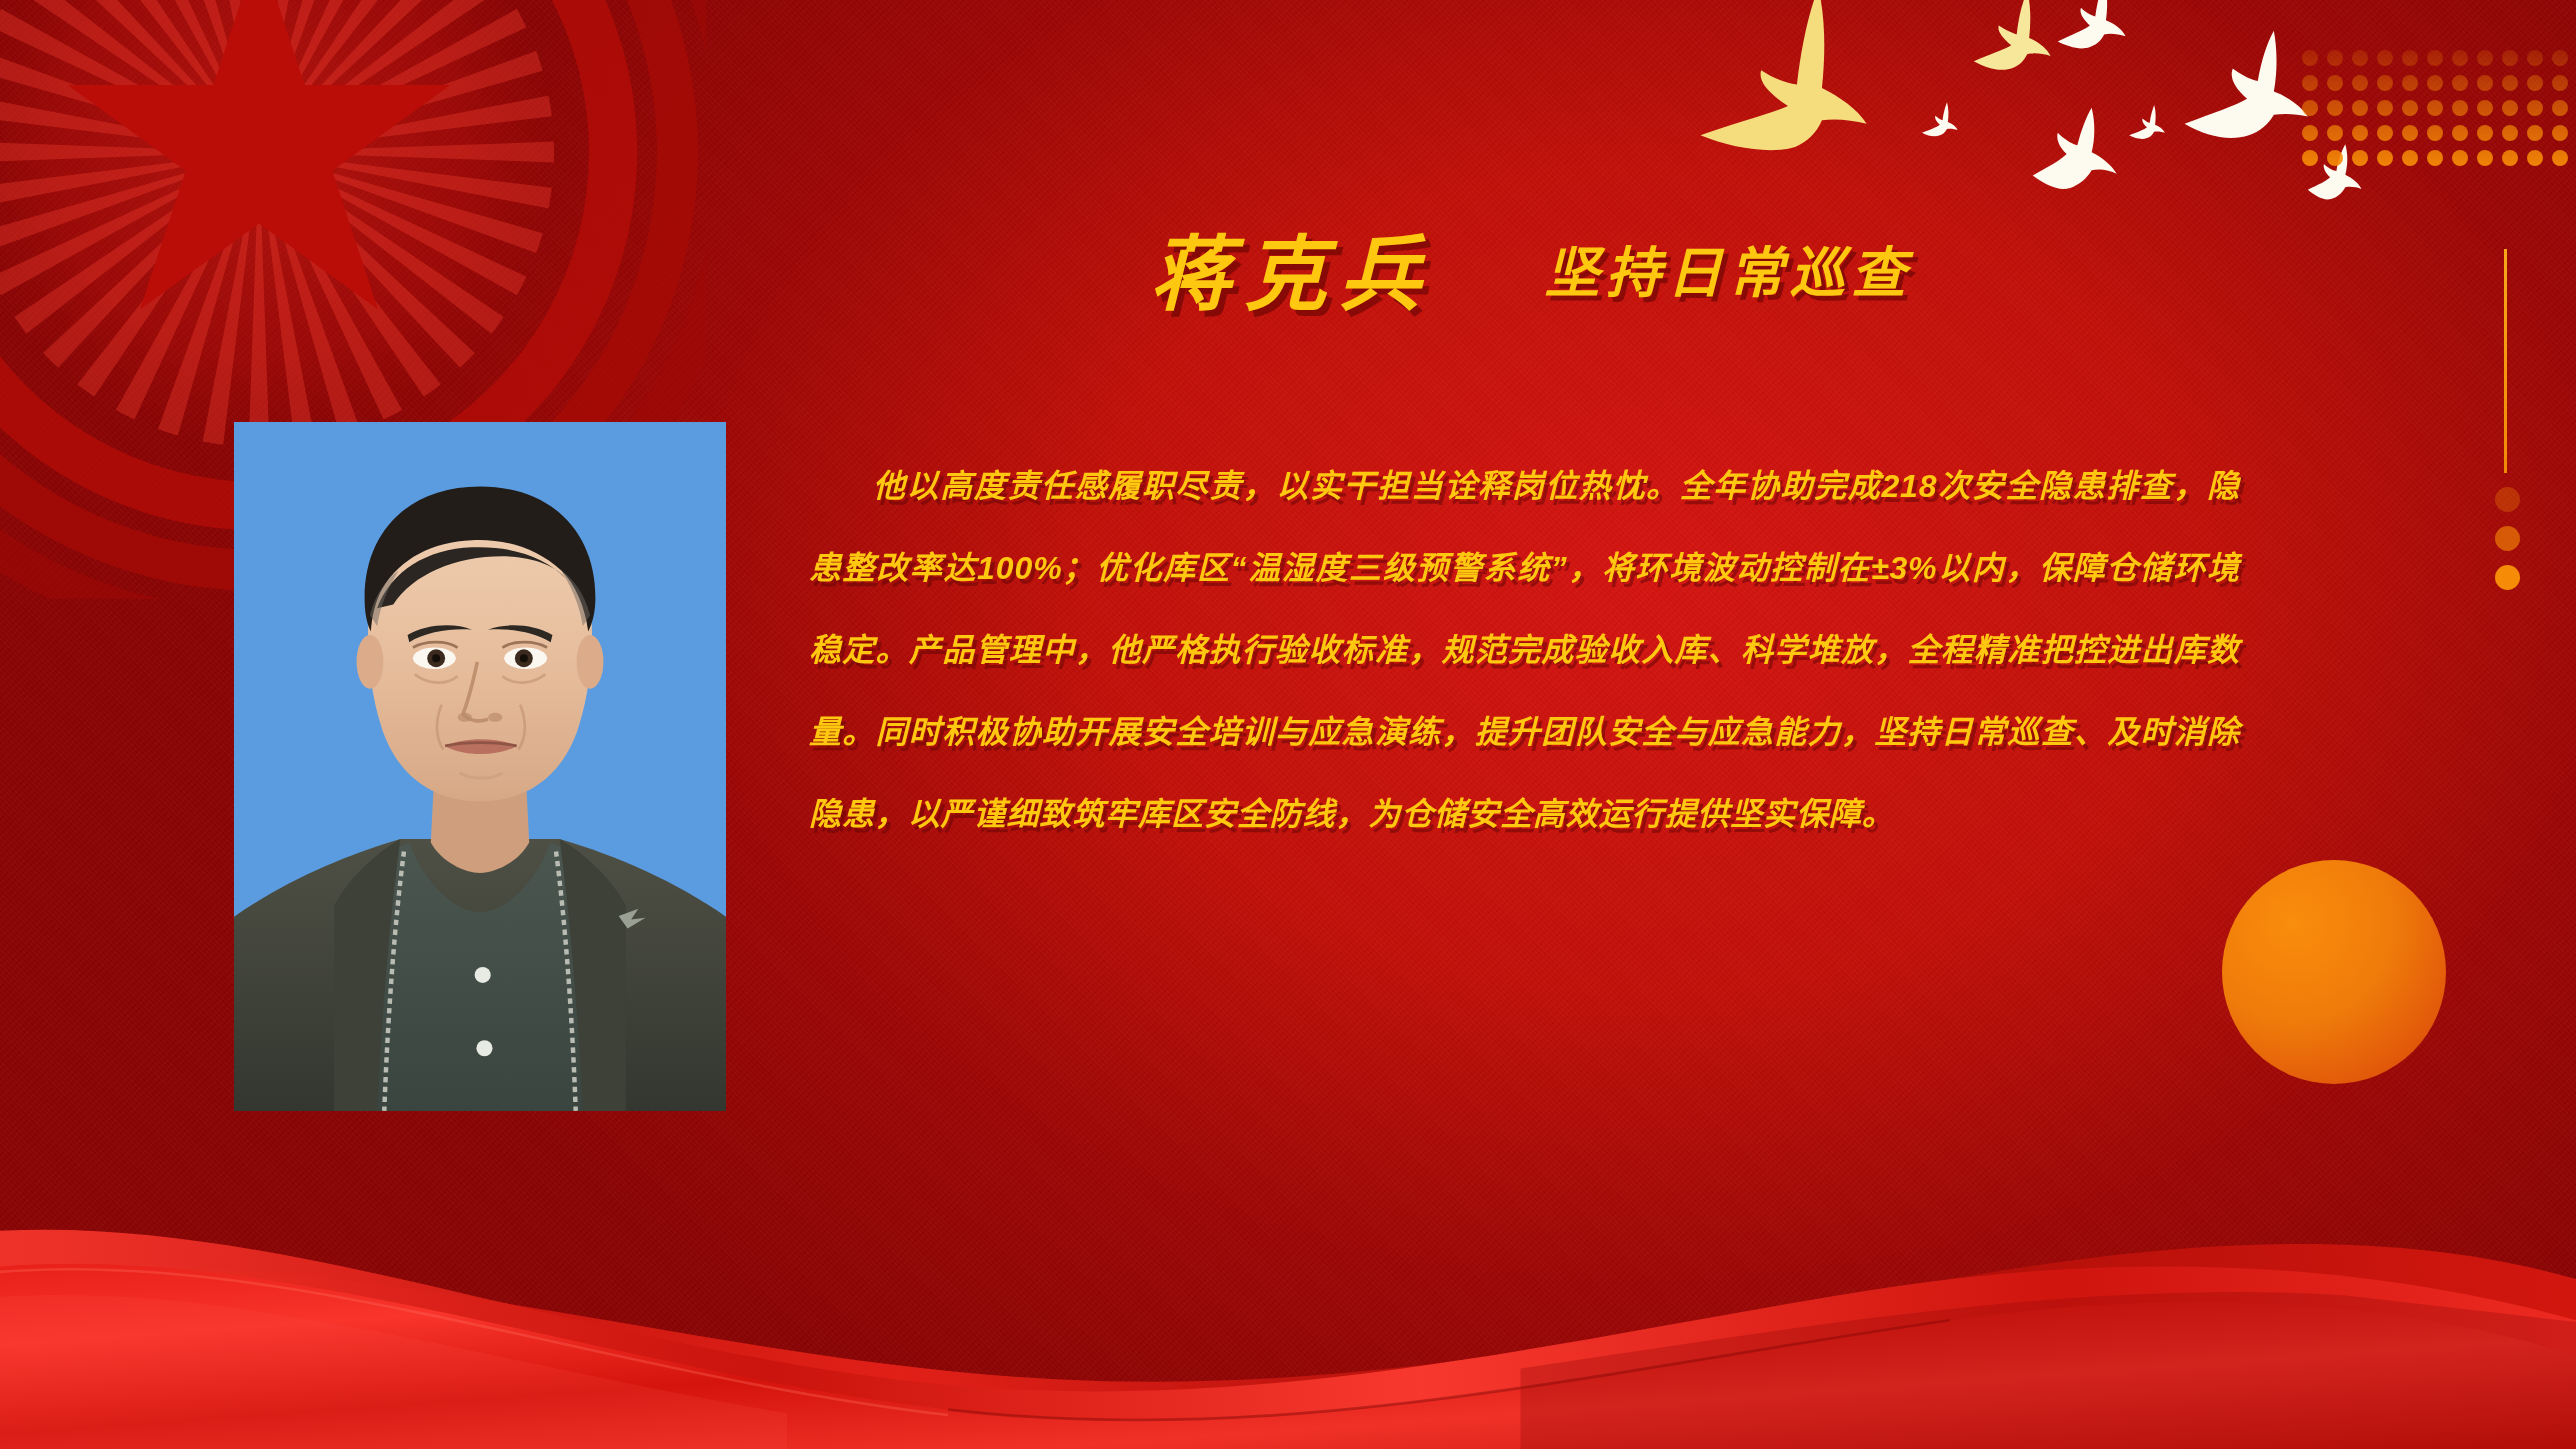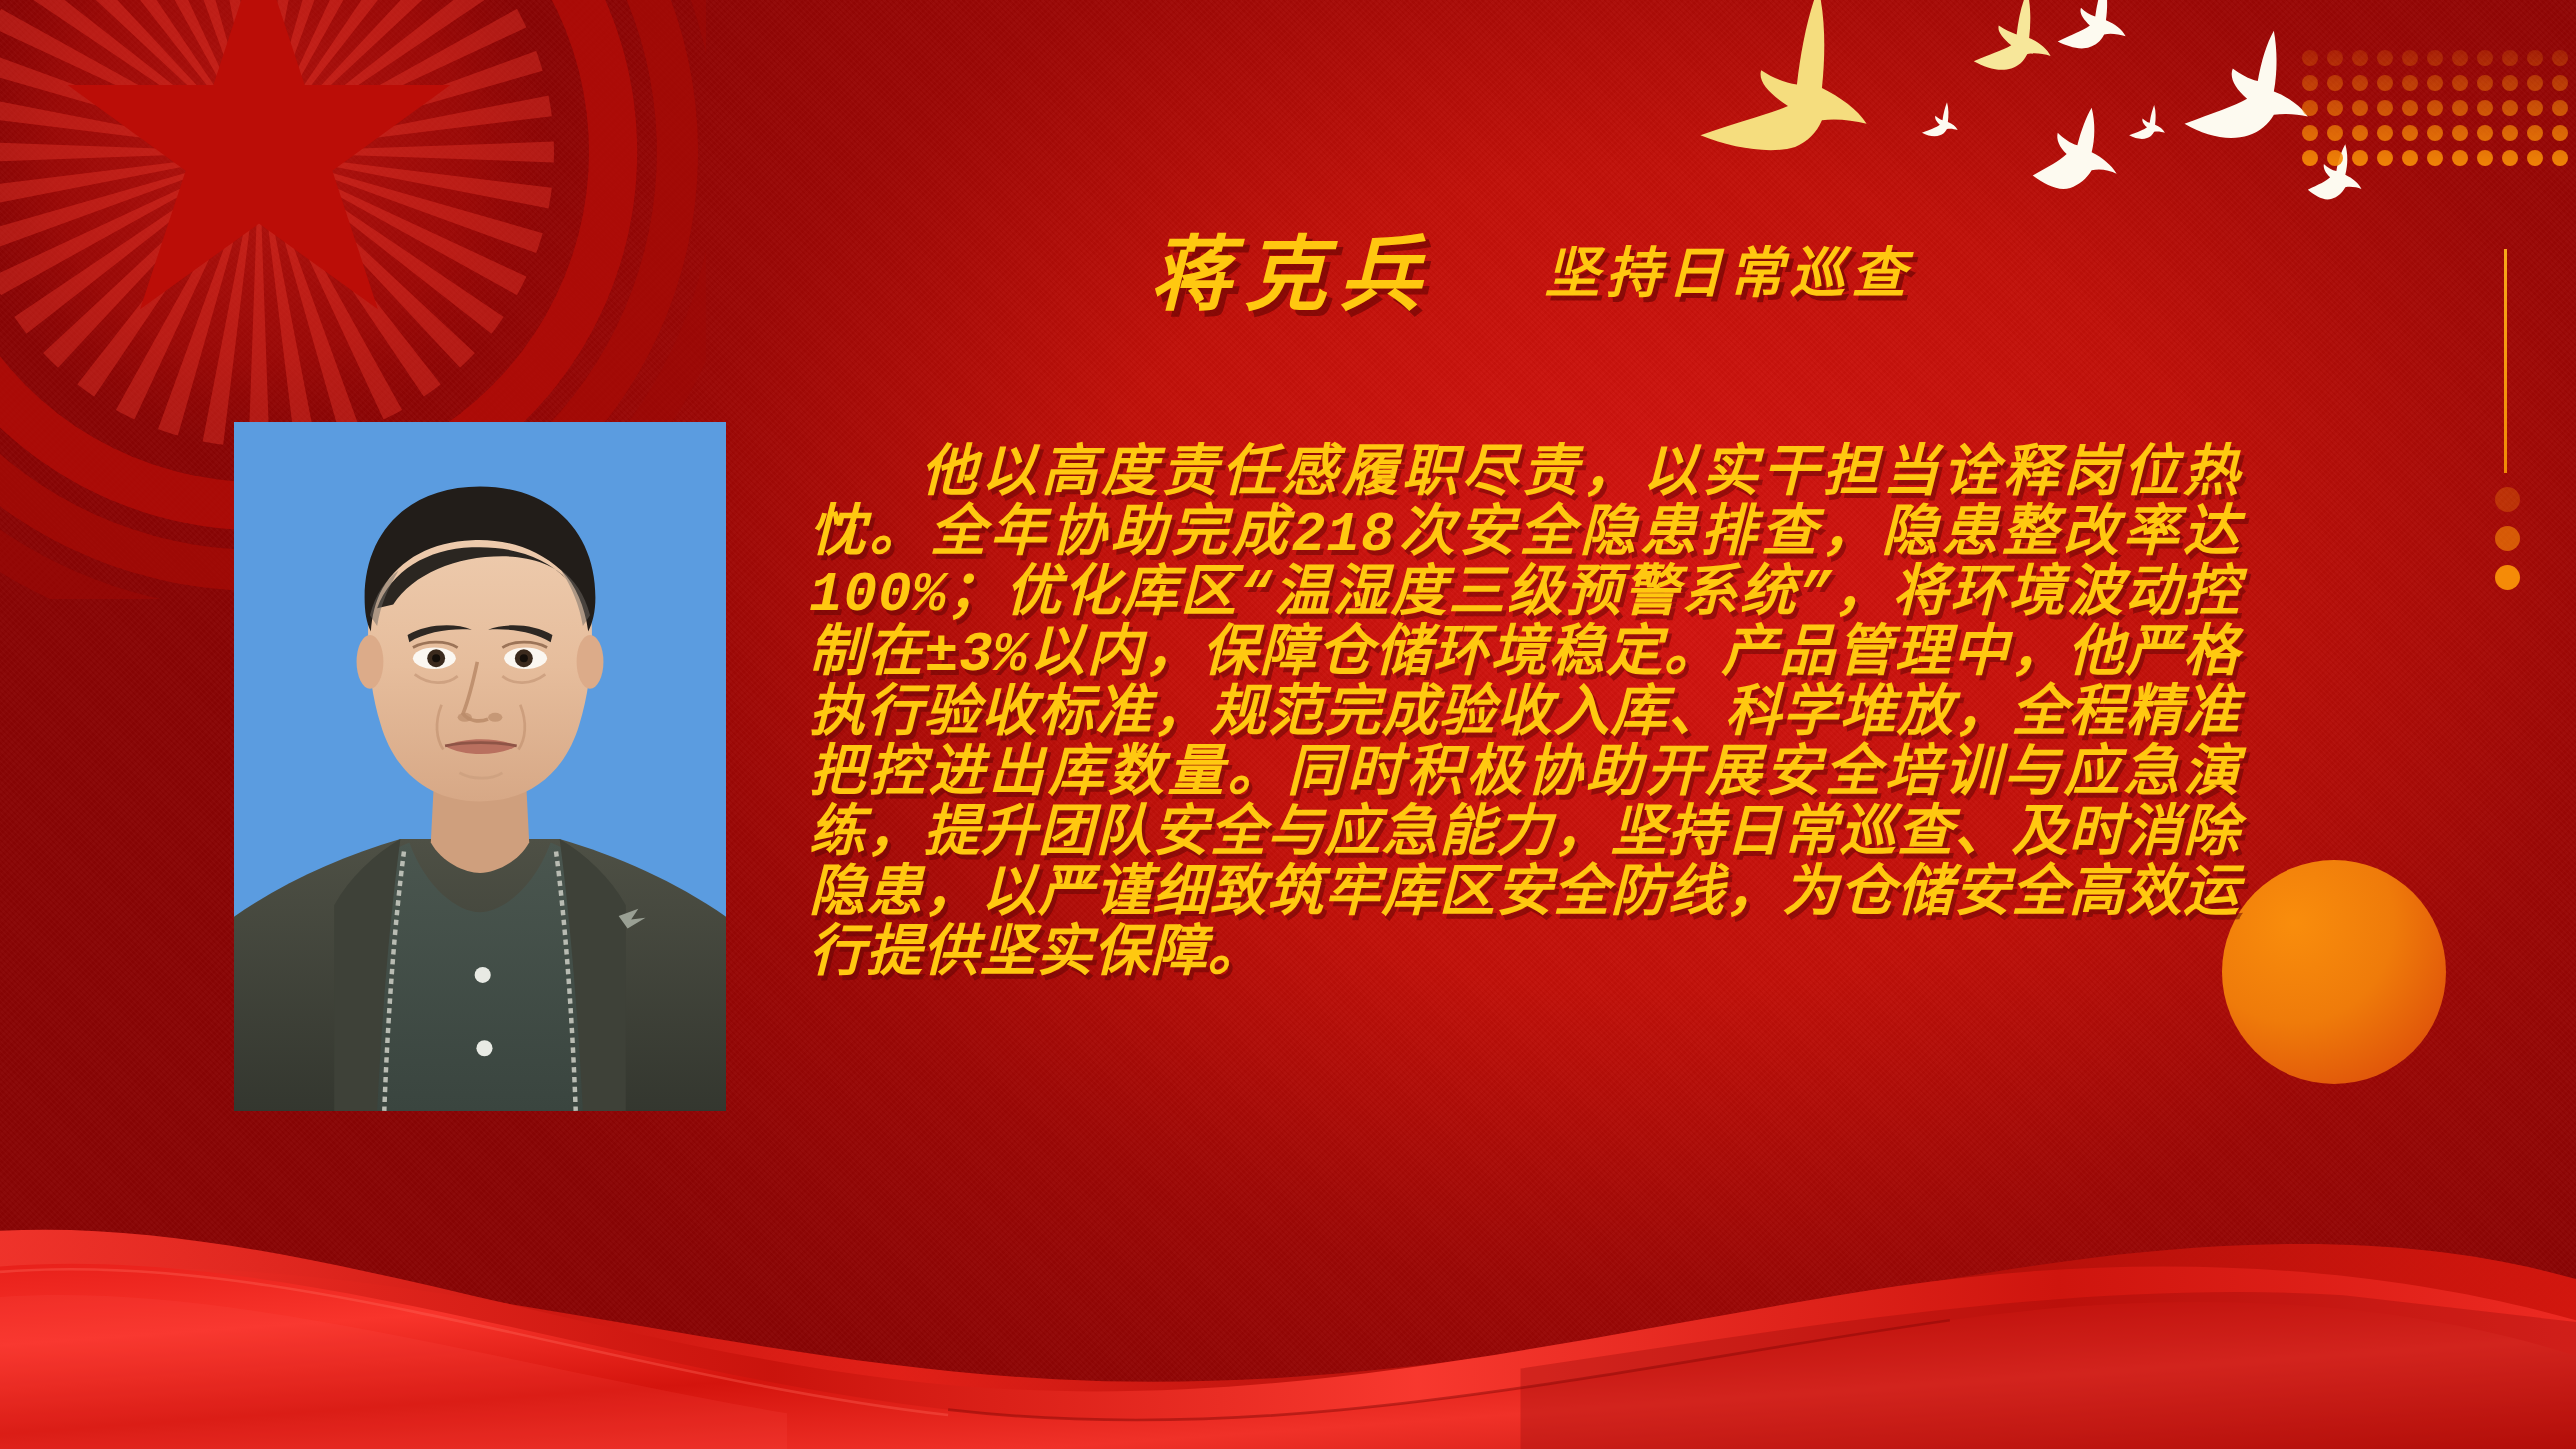--- a/index.html
+++ b/index.html
@@ -141,25 +141,25 @@
     overflow: hidden;
   }
   .photo-frame svg { display:block; width:100%; height:100%; }
 
   
   .bio {
     position: absolute;
     left: 809px;
     top: 445px;
     width: 1431px;
-    font-family: Liberation Mono, monospace;
+    font-family: Liberation Sans, sans-serif;
     font-weight: 700;
     font-style: italic;
-    font-size: 56px;
-    line-height: 60px;
+    font-size: 32px;
+    line-height: 82px;
     color: #ffc810;
     text-align: justify;
     text-justify: inter-character;
     text-indent: 2em;
     text-shadow: 3.6px 4.5px 0 rgba(95,3,3,.50);
     letter-spacing: 0.9px;
   }
 
   
   .ribbon {

